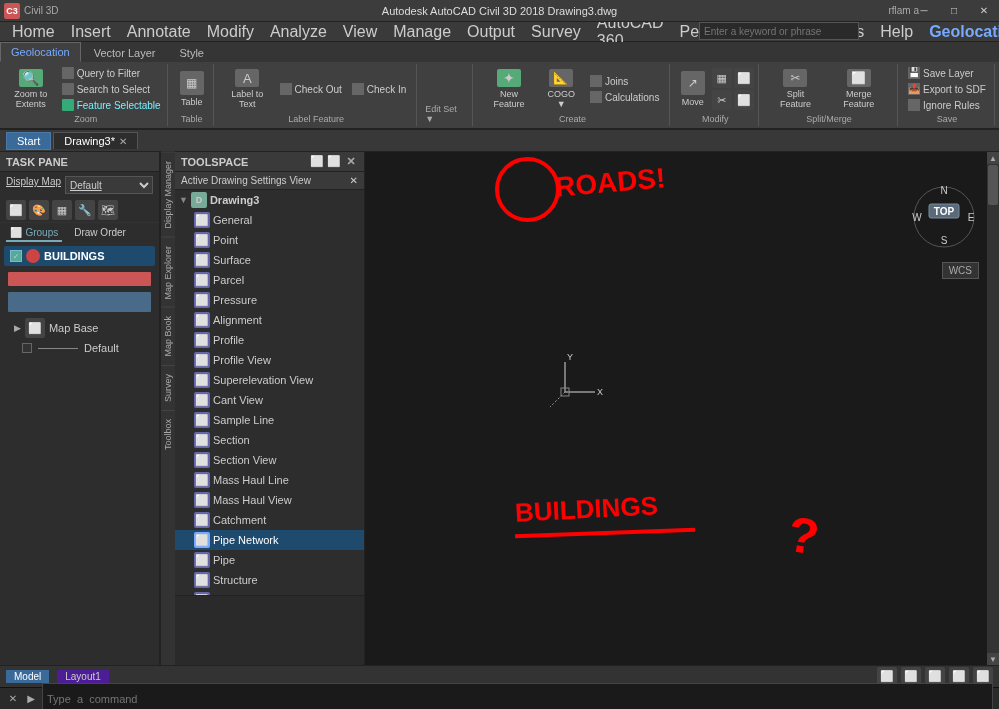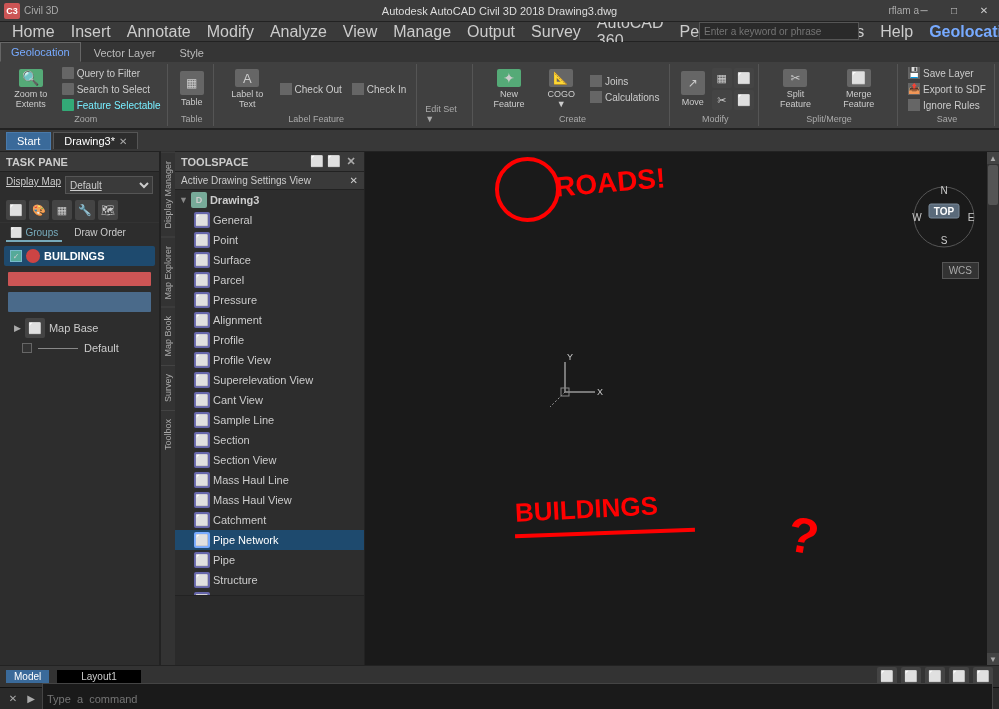--- a/index.html
+++ b/index.html
@@ -1020,21 +1020,21 @@
       <div class="scroll-track">
         <div class="scroll-thumb"></div>
       </div>
       <div class="scroll-btn">▼</div>
     </div>
   </div>
 </div>
 
 <div id="status-bar">
   <div style="padding:1px 8px;background:#3a6a9a;color:#fff;cursor:pointer;font-size:10px;">Model</div>
-  <div style="padding:1px 24px;background:#000000;color:#ccc;cursor:pointer;font-size:10px;">Layout1</div>
+  <div style="padding:1px 8px;background:#4c1d95;color:#ccc;cursor:pointer;font-size:10px;">Layout1</div>
   <div style="flex:1;"></div>
   <div style="display:flex;gap:4px;">
     <div class="tb-icon">⬜</div>
     <div class="tb-icon">⬜</div>
     <div class="tb-icon">⬜</div>
     <div class="tb-icon">⬜</div>
     <div class="tb-icon">⬜</div>
   </div>
 </div>
 

